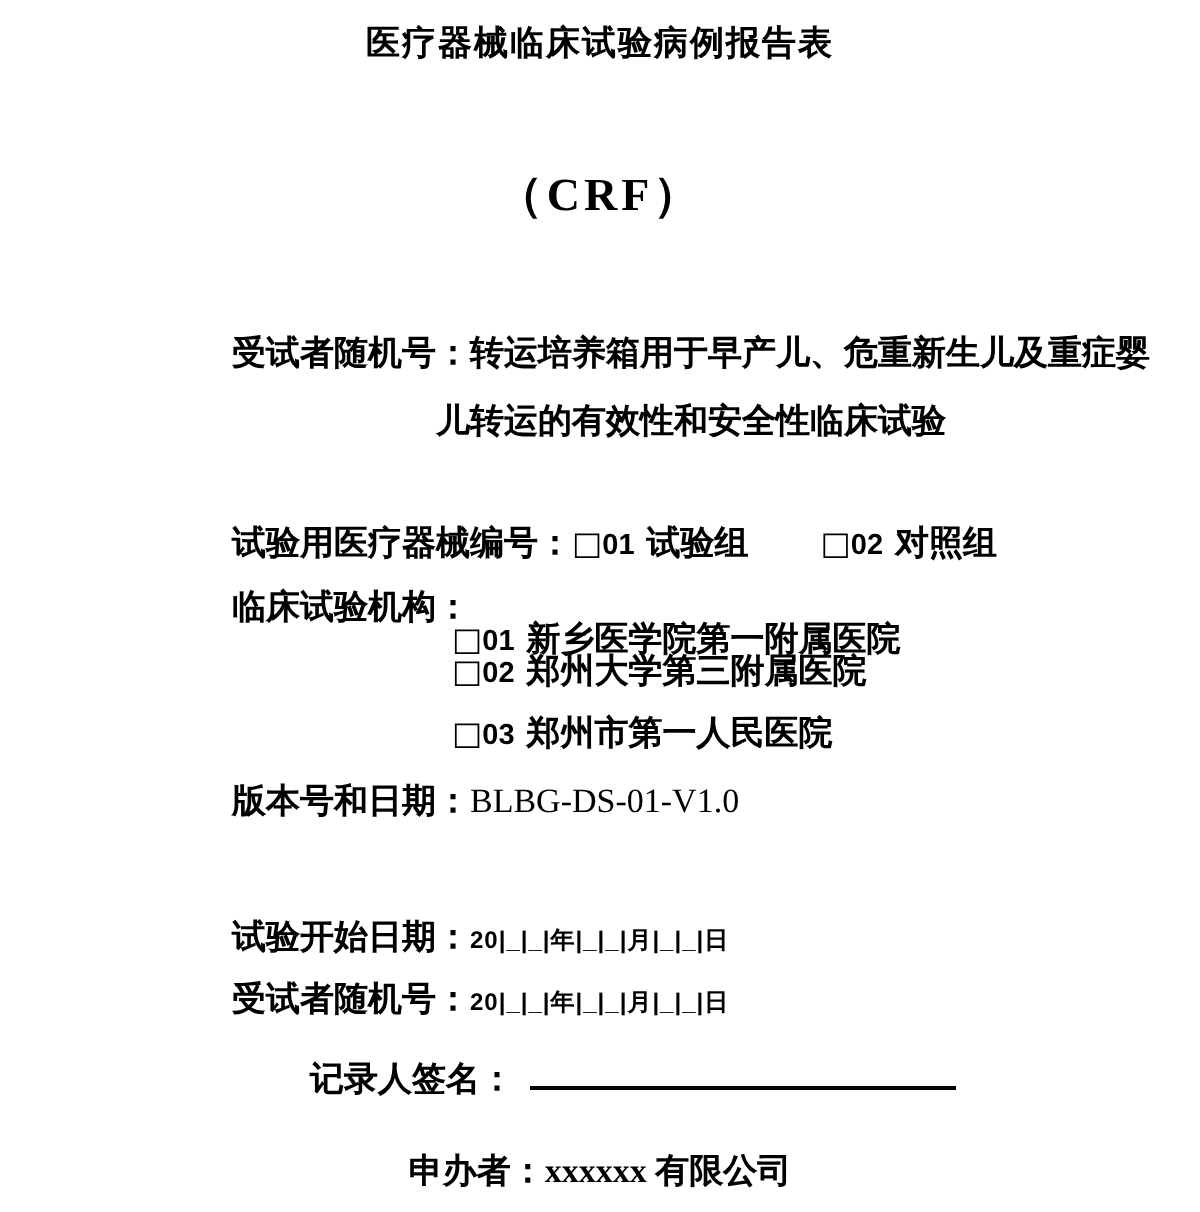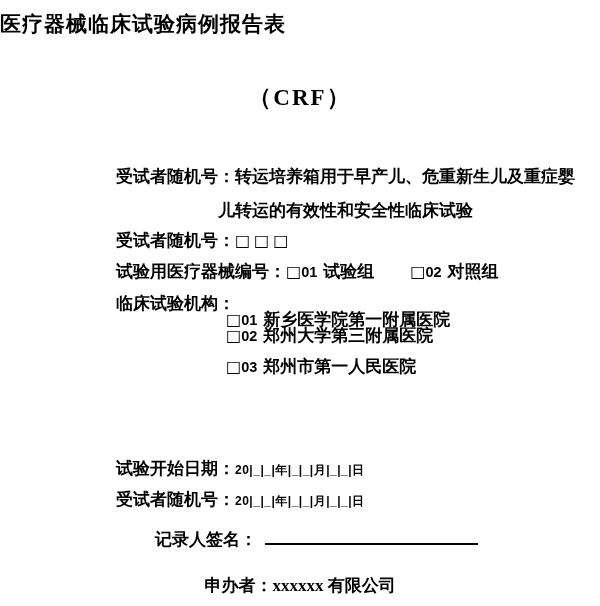--- a/index.html
+++ b/index.html
@@ -5,23 +5,23 @@
   html,body{margin:0;padding:0;background:#ffffff;}
   .page{
     position:relative;
     width:600px;height:606px;
     background:#ffffff;color:#000;
     font-family:"Liberation Serif","DejaVu Serif",serif;
     overflow:hidden;
   }
   .doc-title{
     position:absolute;top:10px;left:0;width:100%;
-    text-align:left;
+    text-align:center;
     font-family:"Liberation Sans","DejaVu Sans",sans-serif;
-    font-weight:700;font-size:21px;letter-spacing:1px;
+    font-weight:700;font-size:17px;letter-spacing:1px;
   }
   .doc-subtitle{
     position:absolute;top:82px;left:0;width:100%;
     text-align:center;font-size:23px;font-weight:600;letter-spacing:2px;
   }
   .row{
     position:absolute;font-size:17px;font-weight:600;
     white-space:nowrap;line-height:24px;
   }
   .plain{font-weight:400;}
@@ -54,41 +54,41 @@
   <div class="doc-title">医疗器械临床试验病例报告表</div>
   <div class="doc-subtitle">（CRF）</div>
 
   <div class="row" style="top:165px;left:116px;">
     <span>受试者随机号：</span><span>转运培养箱用于早产儿、危重新生儿及重症婴</span>
   </div>
   <div class="row" style="top:199px;left:218px;">
     <span>儿转运的有效性和安全性临床试验</span>
   </div>
 
-  <div class="row" style="top:229px;left:116px;">
-    <span>受试者随机号：</span><span class="box boxes">□□□</span>
-  </div>
 
   <div class="row" style="top:260px;left:116px;">
     <span>试验用医疗器械编号：</span><span class="opt"><span class="box">□</span><span class="code">01</span><span class="opt-text">试验组</span></span><span class="opt"><span class="box">□</span><span class="code">02</span><span class="opt-text">对照组</span></span>
   </div>
 
   <div class="row" style="top:292px;left:116px;">
     <span>临床试验机构：</span>
   </div>
   <div class="row" style="top:308px;left:226px;">
     <span class="box">□</span><span class="code">01</span><span class="opt-text">新乡医学院第一附属医院</span>
   </div>
   <div class="row" style="top:324px;left:226px;">
     <span class="box">□</span><span class="code">02</span><span class="opt-text">郑州大学第三附属医院</span>
   </div>
   <div class="row" style="top:355px;left:226px;">
     <span class="box">□</span><span class="code">03</span><span class="opt-text">郑州市第一人民医院</span>
   </div>
 
+  <div class="row" style="top:389px;left:116px;">
+    <span>版本号和日期：</span><span class="plain">BLBG-DS-01-V1.0</span>
+  </div>
 
   <div class="row" style="top:457px;left:116px;">
     <span>试验开始日期：</span><span class="datepat">20|_|_|年|_|_|月|_|_|日</span>
   </div>
   <div class="row" style="top:488px;left:116px;">
     <span>受试者随机号：</span><span class="datepat">20|_|_|年|_|_|月|_|_|日</span>
   </div>
 
   <div class="row" style="top:527px;left:155px;">
     <span>记录人签名：</span><span class="sig-line"></span>

